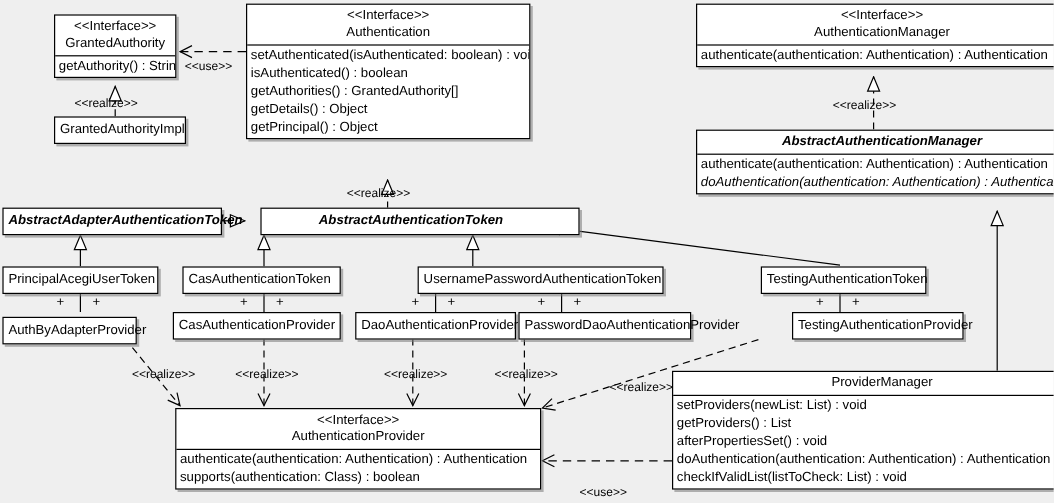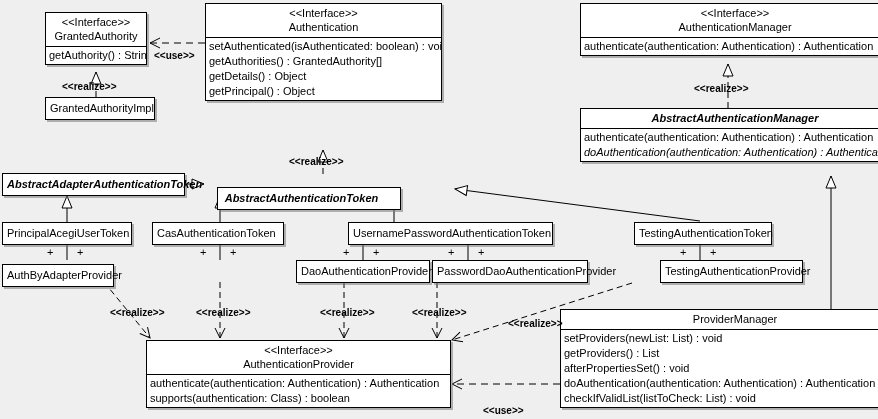--- a/index.html
+++ b/index.html
@@ -48,21 +48,20 @@
   .simple .hdr{padding:3px 19px 4px 4px;}
 
   .edge-label{
     position:absolute;
     font-size:10px;
     line-height:11px;
     color:#000;
     background:transparent;
     white-space:nowrap;
     z-index:6;
-    font-weight:bold;
   }
   .mult{
     position:absolute;
     font-size:11px;
     line-height:11px;
     color:#000;
     z-index:6;
   }
 </style>
 </head>
@@ -173,20 +172,21 @@
     </div>
   </div>
 
   <div class="uml-class" style="left:205px;top:3px;width:237px;">
     <div class="hdr">
       <span class="stereo">&lt;&lt;Interface&gt;&gt;</span>
       <span class="cname">Authentication</span>
     </div>
     <div class="compart">
       <div class="member">setAuthenticated(isAuthenticated: boolean) : void</div>
+      <div class="member">isAuthenticated() : boolean</div>
       <div class="member">getAuthorities() : GrantedAuthority[]</div>
       <div class="member">getDetails() : Object</div>
       <div class="member">getPrincipal() : Object</div>
     </div>
   </div>
 
   <div class="uml-class" style="left:580px;top:3px;width:310px;">
     <div class="hdr">
       <span class="stereo">&lt;&lt;Interface&gt;&gt;</span>
       <span class="cname">AuthenticationManager</span>
@@ -205,21 +205,21 @@
       <div class="member italic">doAuthentication(authentication: Authentication) : Authentication</div>
     </div>
   </div>
 
   <div class="uml-class simple" style="left:2px;top:173px;width:183px;">
     <div class="hdr">
       <span class="cname italic">AbstractAdapterAuthenticationToken</span>
     </div>
   </div>
 
-  <div class="uml-class simple" style="left:217px;top:173px;width:184px;margin-top:14px;">
+  <div class="uml-class simple" style="left:217px;top:173px;width:266px;">
     <div class="hdr">
       <span class="cname italic">AbstractAuthenticationToken</span>
     </div>
   </div>
 
   <div class="uml-class simple" style="left:2px;top:222px;width:130px;">
     <div class="hdr">
       <span class="cname">PrincipalAcegiUserToken</span>
     </div>
   </div>
@@ -241,28 +241,33 @@
       <span class="cname">TestingAuthenticationToken</span>
     </div>
   </div>
 
   <div class="uml-class simple" style="left:2px;top:264px;width:112px;">
     <div class="hdr">
       <span class="cname">AuthByAdapterProvider</span>
     </div>
   </div>
 
+  <div class="uml-class simple" style="left:144px;top:260px;width:140px;">
+    <div class="hdr">
+      <span class="cname">CasAuthenticationProvider</span>
+    </div>
+  </div>
 
   <div class="uml-class simple" style="left:296px;top:260px;width:134px;">
     <div class="hdr">
       <span class="cname">DaoAuthenticationProvider</span>
     </div>
   </div>
 
-  <div class="uml-class simple" style="left:432px;top:260px;width:156px;">
+  <div class="uml-class simple" style="left:432px;top:260px;width:144px;">
     <div class="hdr">
       <span class="cname">PasswordDaoAuthenticationProvider</span>
     </div>
   </div>
 
   <div class="uml-class simple" style="left:660px;top:260px;width:143px;">
     <div class="hdr">
       <span class="cname">TestingAuthenticationProvider</span>
     </div>
   </div>

